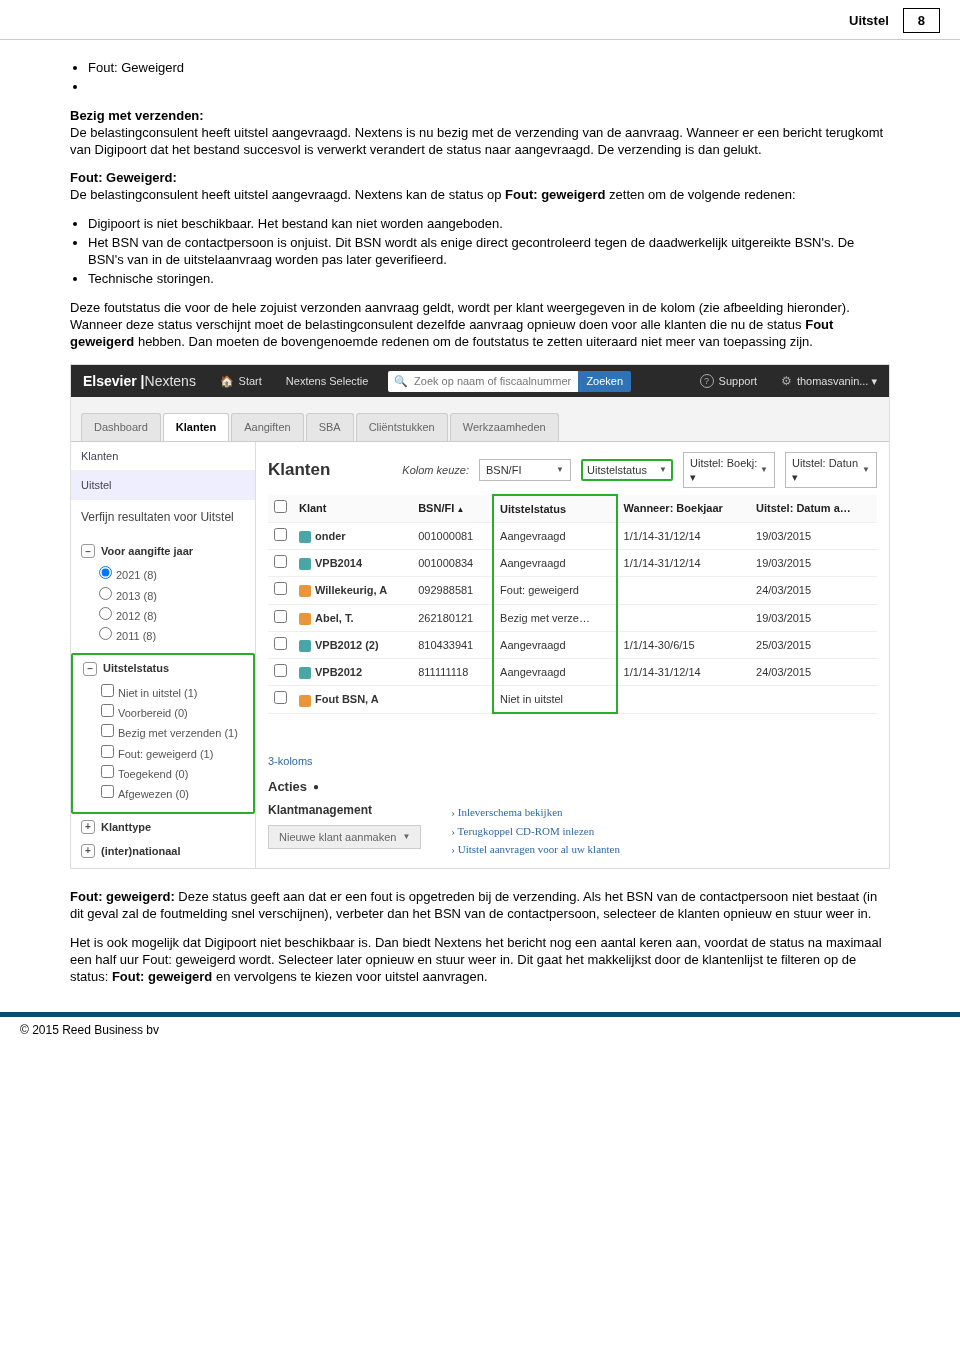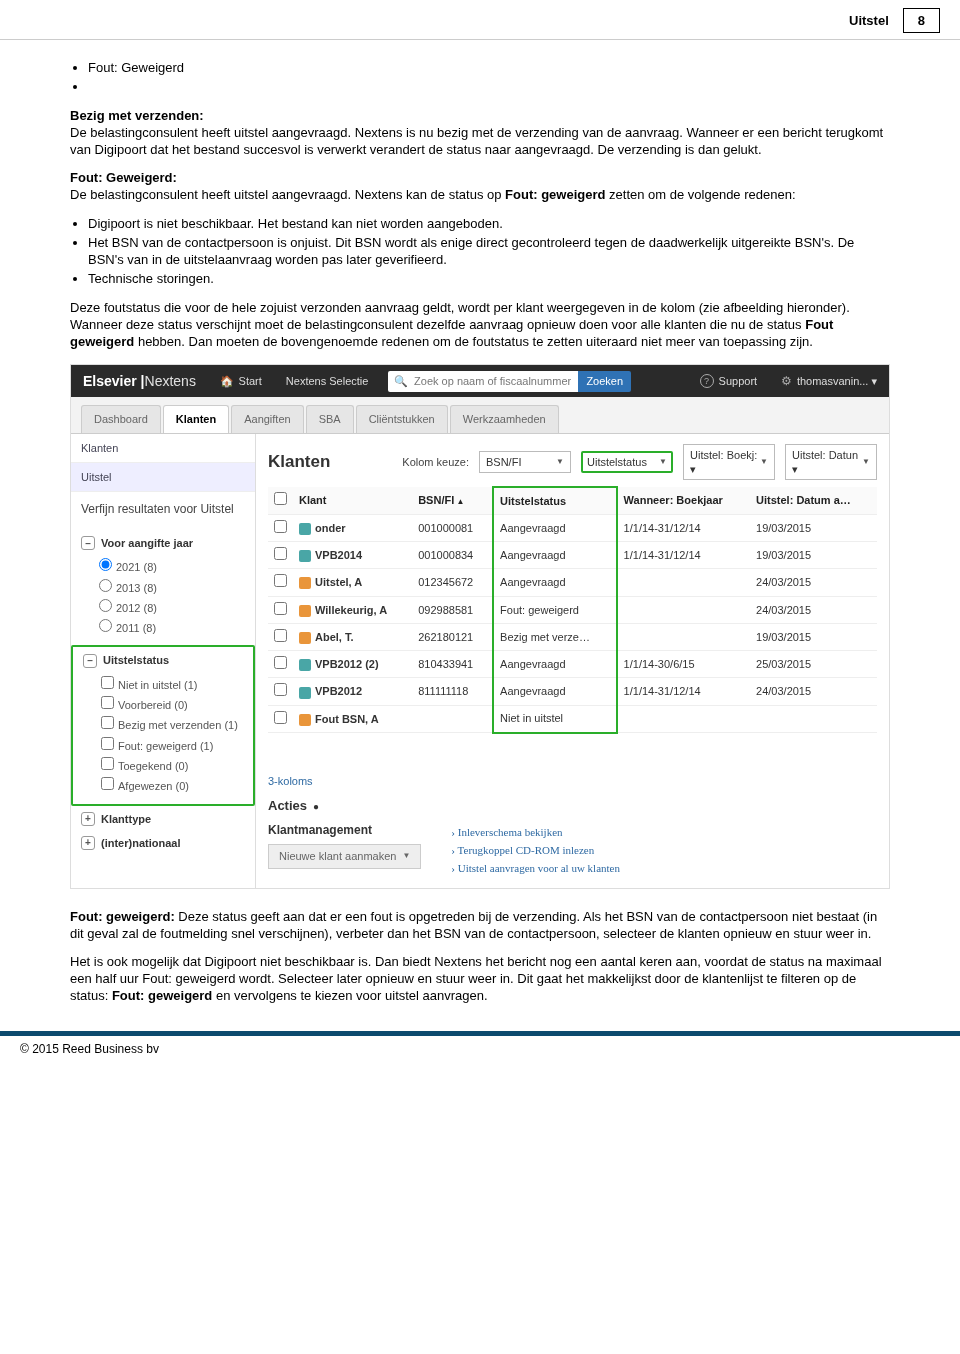--- a/index.html
+++ b/index.html
@@ -21,41 +21,41 @@
   .brand .thin { font-weight: normal; opacity: .85; }
   .top-item { display: flex; align-items: center; padding: 0 12px; gap: 5px; font-size: 11px; color: #ddd; }
   .top-item.home::before { content: "🏠"; font-size: 11px; }
   .search-wrap { display: flex; align-items: center; gap: 0; padding: 0 8px; }
   .search-box { background: #fff; color: #777; border-radius: 2px 0 0 2px; padding: 3px 6px; display: flex; align-items: center; gap: 6px; width: 190px; }
   .zoeken-btn { background: #2f72b5; color: #fff; padding: 3px 8px; border-radius: 0 2px 2px 0; font-size: 11px; }
   .spacer { flex: 1; }
   .top-item.supp::before { content: "?"; display: inline-flex; align-items: center; justify-content: center; width: 12px; height: 12px; border: 1px solid #aaa; border-radius: 50%; font-size: 9px; color: #aaa; }
   .top-item.user::before { content: "⚙"; font-size: 12px; color: #aaa; }
 
-  .tabs-row { background: #f3f3f3; border-bottom: 1px solid #ccc; padding: 8px 10px 0; display: flex; gap: 2px; }
+  .tabs-row { background: #f3f3f3; border-bottom: 1px solid #ccc; padding: 16px 10px 0; display: flex; gap: 2px; }
   .tabx { padding: 6px 12px; color: #666; font-size: 11px; background: #e6e6e6; border: 1px solid #ccc; border-bottom: none; border-radius: 3px 3px 0 0; }
   .tabx.active { background: #fff; color: #000; font-weight: bold; }
 
   .shot-body { display: flex; }
   .side { width: 185px; border-right: 1px solid #ddd; background: #fff; }
   .side-item { padding: 7px 10px; border-bottom: 1px solid #eee; color: #445; }
   .side-item.sel { background: #eef; }
   .side-sec { padding: 10px 10px 6px; color: #444; }
   .side-sec .sec-title { font-weight: normal; margin-bottom: 6px; font-size: 12px; }
   .facet-head { display: flex; align-items: center; gap: 6px; font-weight: bold; padding: 6px 10px 4px; font-size: 11px; }
   .facet-toggle { width: 14px; height: 14px; border: 1px solid #999; border-radius: 3px; display: inline-flex; align-items: center; justify-content: center; font-size: 10px; color: #555; }
   .facet-body { padding: 2px 10px 8px 28px; }
   .facet-body label { display: block; padding: 2px 0; color: #555; }
   .green-box { border: 2px solid #2aae2a; border-radius: 2px; }
   .facet-chk { margin-right: 4px; }
 
   .main { flex: 1; padding: 10px 12px; }
   .main-head { display: flex; align-items: center; gap: 10px; margin-bottom: 6px; }
   .main-head h2 { font-size: 17px; }
-  .main-head .kolom { font-size: 11px; color: #444; margin-left: auto; }
+  .main-head .kolom { font-size: 11px; color: #444; margin-left: auto; font-style: italic; }
   .dd { background: #fff; border: 1px solid #bbb; padding: 3px 6px; font-size: 11px; width: 92px; display: flex; justify-content: space-between; align-items: center; }
   .dd::after { content: "▼"; font-size: 8px; color: #555; }
   .hl { border: 2px solid #2aae2a; padding: 2px 4px; border-radius: 2px; }
   .tbl { width: 100%; border-collapse: collapse; font-size: 11px; }
   .tbl th, .tbl td { border-bottom: 1px solid #eee; padding: 5px 6px; text-align: left; color: #333; }
   .tbl th { color: #222; font-weight: bold; background: #fafafa; }
   .tbl th .asc::after { content: " ▲"; font-size: 8px; }
   .pico { display: inline-block; width: 12px; height: 12px; margin-right: 4px; vertical-align: middle; }
   .pico.per { background: #e9953a; border-radius: 2px; }
   .pico.org { background: #49a6a6; border-radius: 2px; }
@@ -219,28 +219,20 @@
               <tr>
                 <td><input type="checkbox" style=""></td>
                 <td><span class="pico org"></span><b>VPB2014</b></td>
                 <td>001000834</td>
                 <td class="hl-col">Aangevraagd</td>
                 <td>1/1/14-31/12/14</td>
                 <td>19/03/2015</td>
               </tr>
               <tr>
                 <td><input type="checkbox" style=""></td>
-                <td><span class="pico per"></span><b>Uitstel, A</b></td>
-                <td>012345672</td>
-                <td class="hl-col">Aangevraagd</td>
-                <td></td>
-                <td>24/03/2015</td>
-              </tr>
-              <tr>
-                <td><input type="checkbox" style=""></td>
                 <td><span class="pico per"></span><b>Willekeurig, A</b></td>
                 <td>092988581</td>
                 <td class="hl-col">Fout: geweigerd</td>
                 <td></td>
                 <td>24/03/2015</td>
               </tr>
               <tr>
                 <td><input type="checkbox" style=""></td>
                 <td><span class="pico per"></span><b>Abel, T.</b></td>
                 <td>262180121</td>

